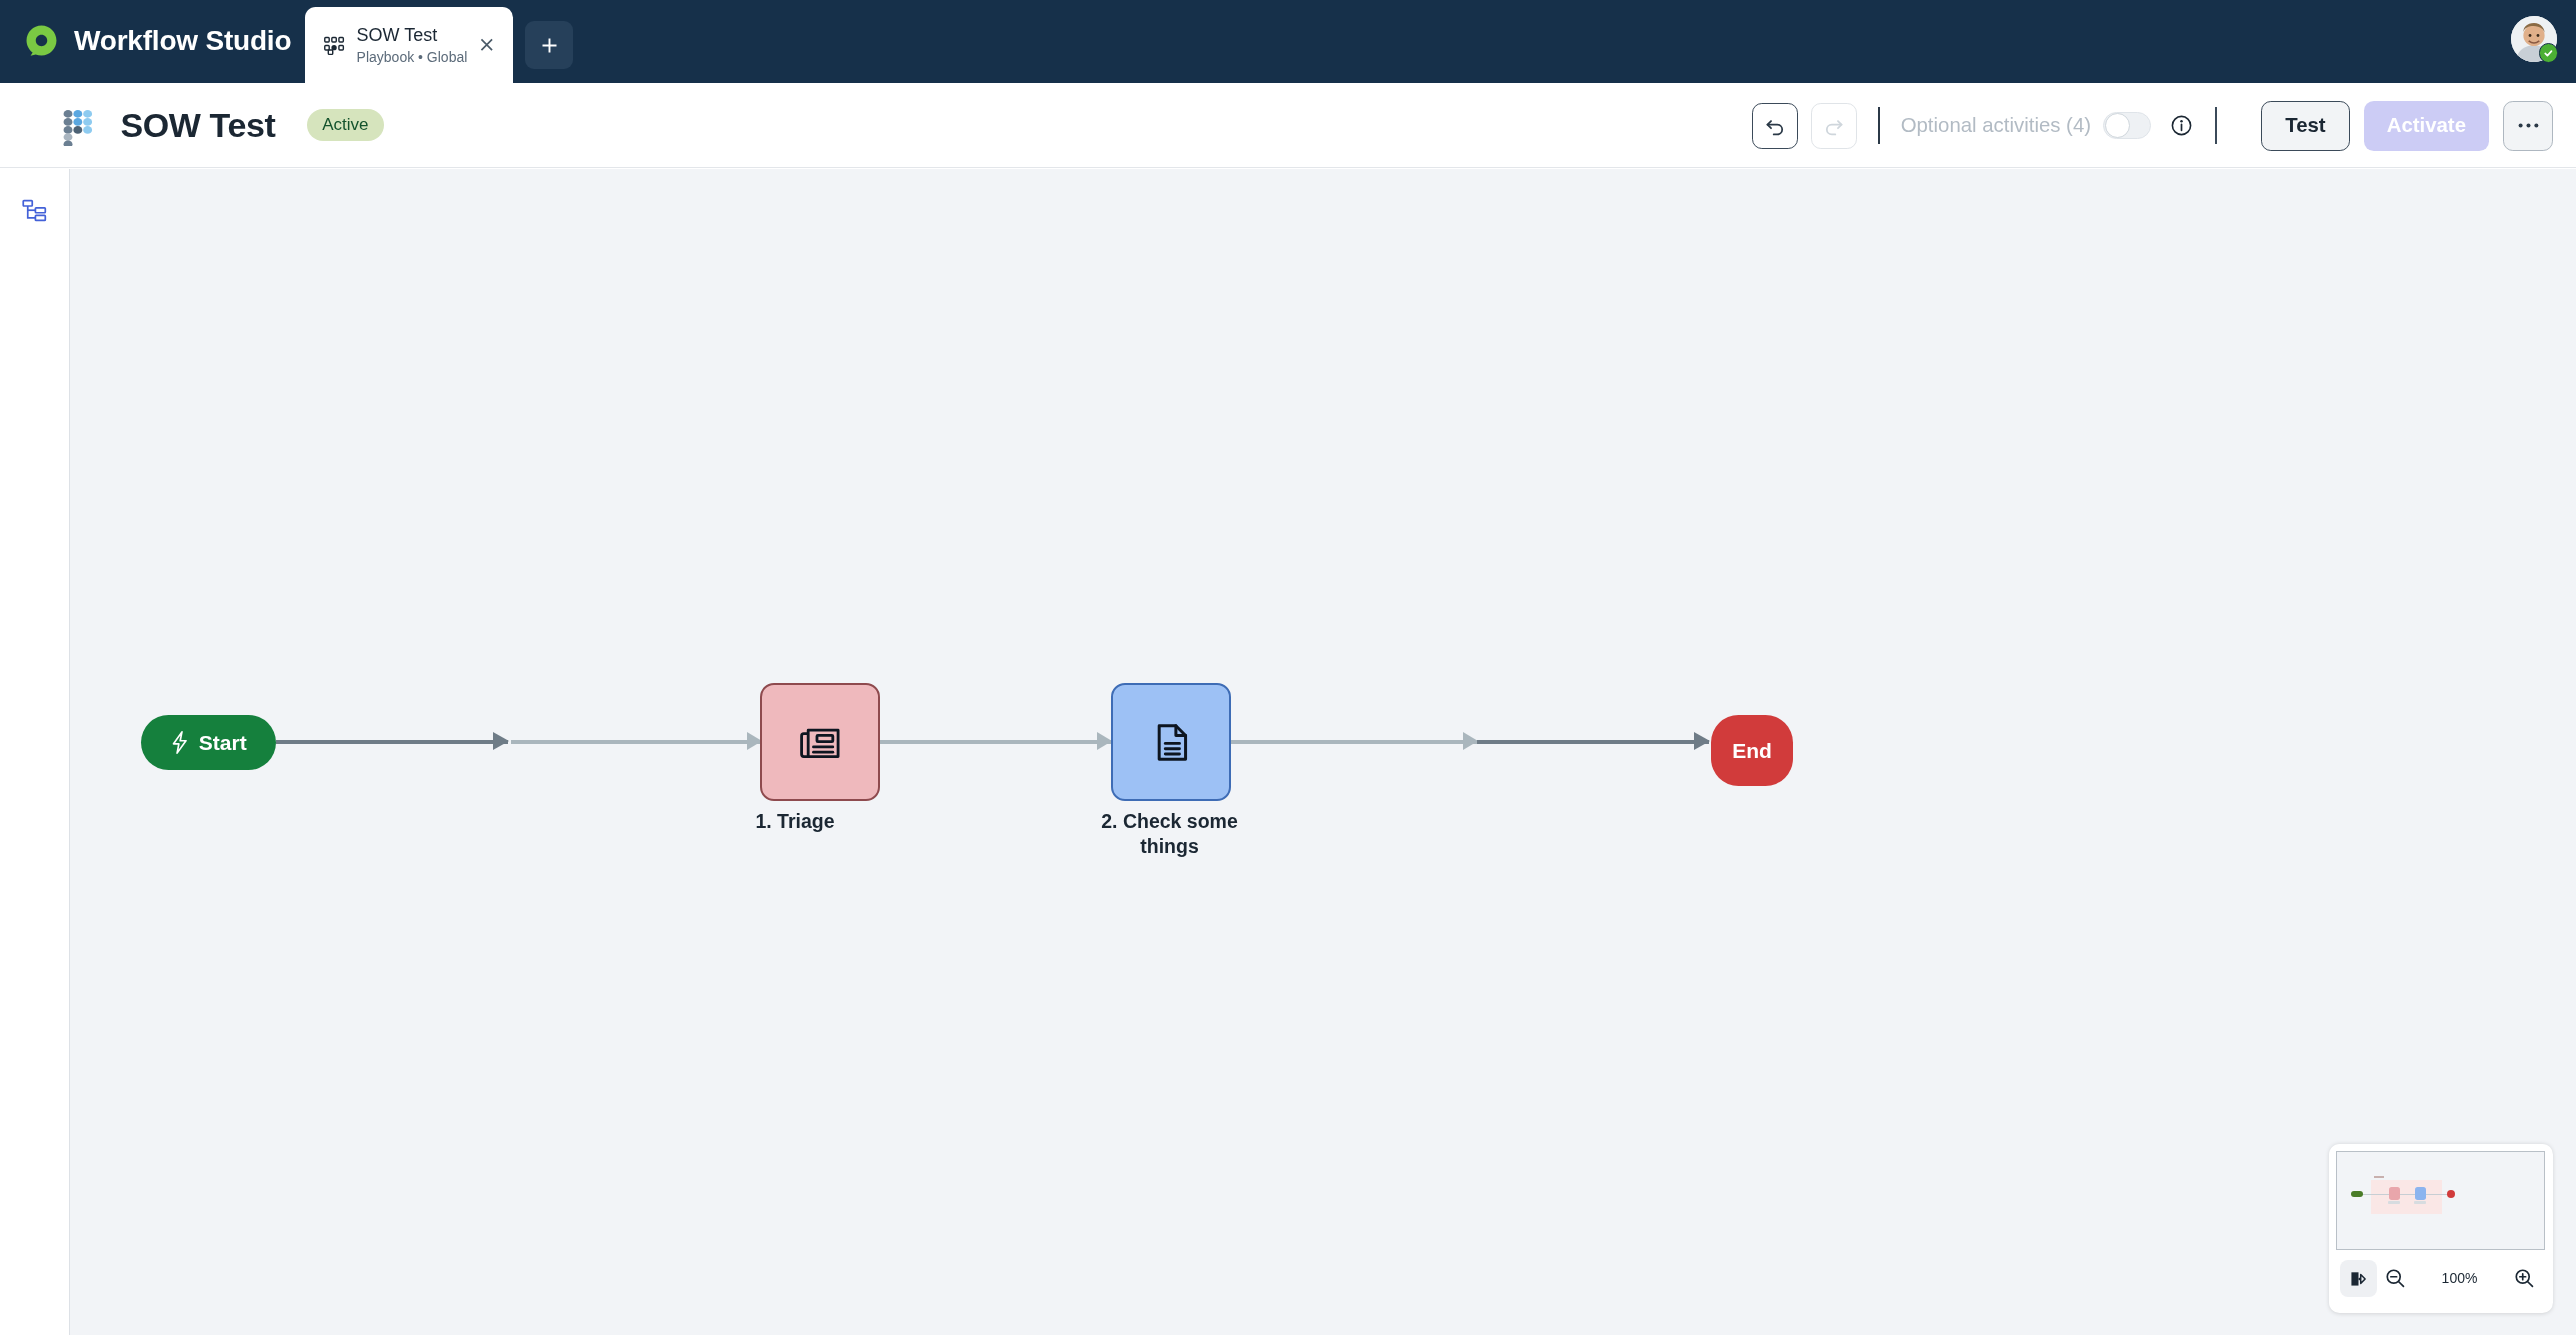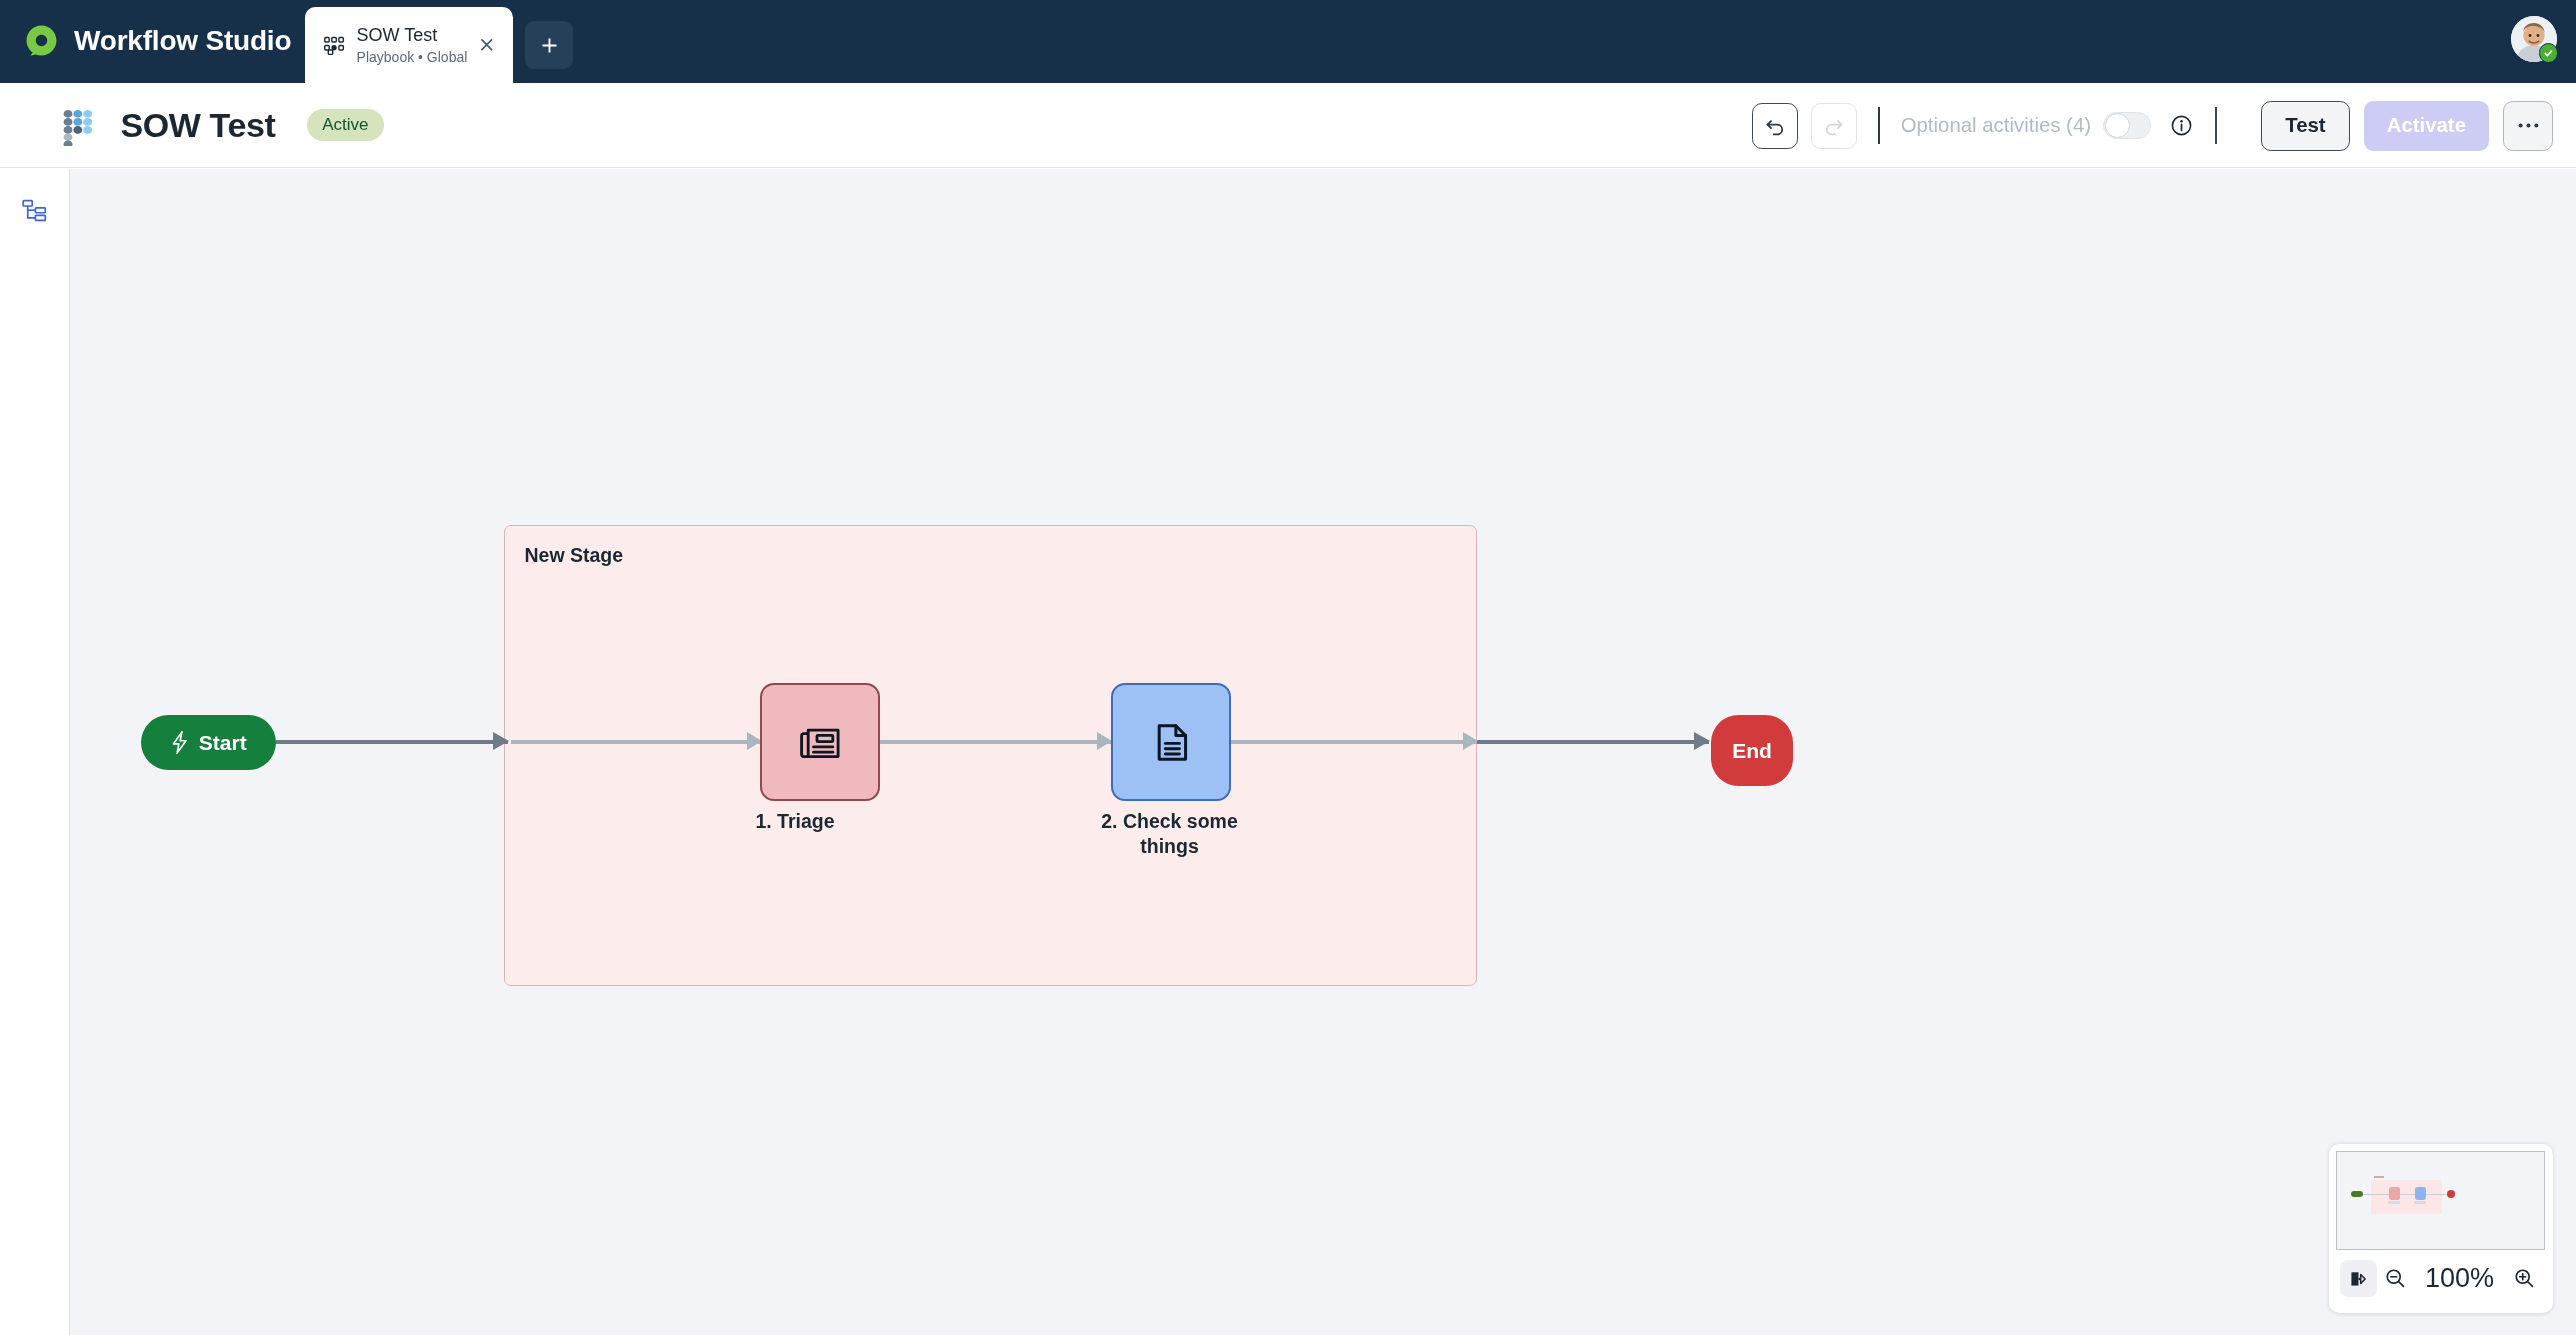--- a/index.html
+++ b/index.html
@@ -252,21 +252,21 @@
     padding: 0 3.5px; gap: 0;
   }
   .mini-btn {
     width: 37px; height: 37px; border-radius: 8px;
     display: flex; align-items: center; justify-content: center;
     color: #1b2733;
   }
   .mini-btn.active { background: #eef0f3; }
   .zoom-pct {
     flex: 1 1 auto; text-align: center;
-    font-size: 27px; color: #1b2733;
+    font-size: 14px; color: #1b2733;
   }
   svg { display: block; }
 </style>
 </head>
 <body>
 
 <div class="topbar">
 
   <div class="brand">
     <span class="brand-logo">
@@ -436,23 +436,20 @@
           <path d="M7.5 10 V23.2 H16"></path>
           <path d="M7.5 14.7 H16"></path>
         </g>
       </svg>
     </span>
   </div>
 </div>
 
 <div class="canvas">
 
-  <div class="stage">
-    <div class="stage-title">New Stage</div>
-  </div>
 
   <div class="conn outer c1">
       <div class="line"></div>
       <div class="head"></div>
     </div>
   <div class="conn inner c2">
       <div class="line"></div>
       <div class="head"></div>
     </div>
   <div class="conn inner c3">

